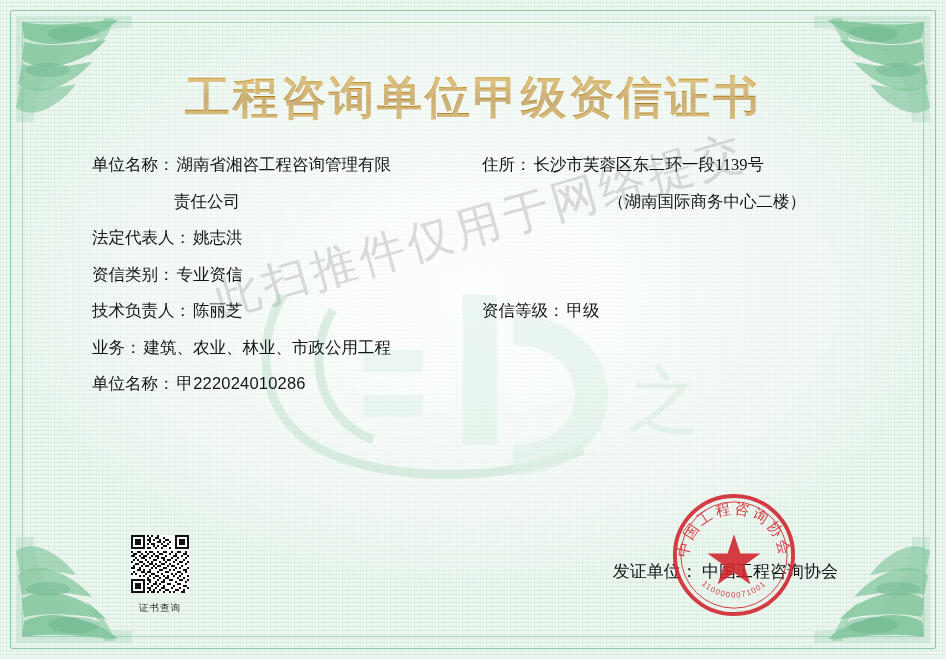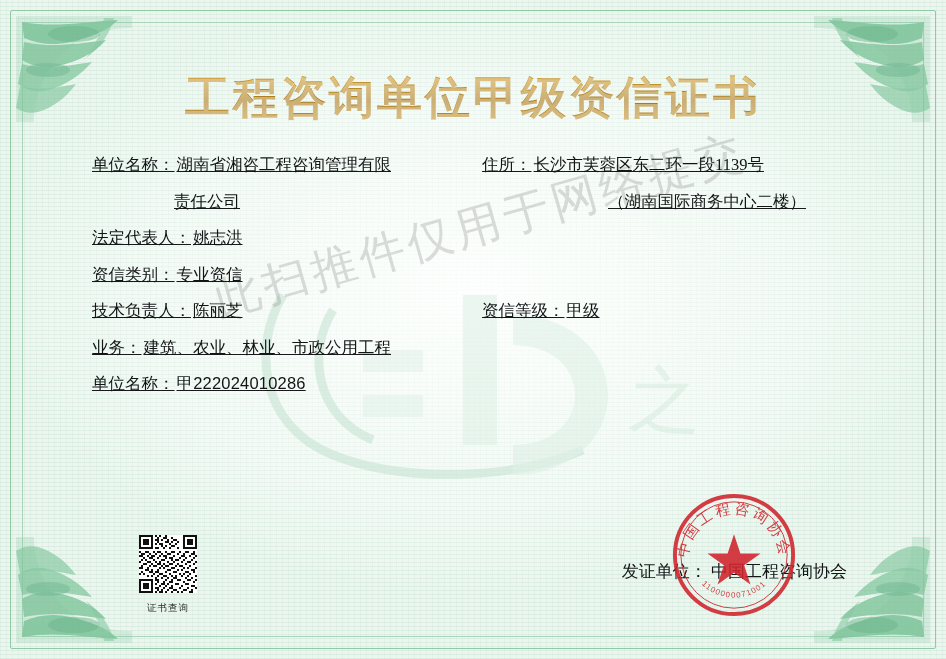--- a/index.html
+++ b/index.html
@@ -109,40 +109,39 @@
     top: 152px;
     width: 770px;
     color: #16181a;
     font-size: 16.5px;
     line-height: 1.55;
   }
   .row {
     display: flex;
     align-items: flex-start;
     margin-bottom: 11px;
-    text-decoration: underline;
   }
   .col-left { width: 390px; display: flex; align-items: flex-start; }
   .col-right { flex: 1; display: flex; align-items: flex-start; }
   .lbl {
     white-space: nowrap;
     color: #121416;
   }
   .val {
     color: #121416;
     margin-left: 2px;
   }
   .val.num { font-family: "Liberation Sans", sans-serif; letter-spacing: 0.2px; }
   .indent-unit { padding-left: 80px; text-align: center; }
   .indent-addr { padding-left: 44px; }
 
   
   .qr-wrap {
     position: absolute;
-    left: 136px;
+    left: 128px;
     bottom: 44px;
     text-align: center;
     width: 64px;
     margin-top: 42px;
   }
   .qr {
     width: 58px;
     height: 58px;
     margin: 0 auto;
     background-color: #ffffff;
@@ -150,21 +149,21 @@
   .qr-label {
     margin-top: 5px;
     font-size: 9.5px;
     color: #2b2b2b;
     letter-spacing: 1px;
   }
 
   
   .issuer {
     position: absolute;
-    right: 99px;
+    right: 108px;
     bottom: 76px;
     font-size: 17px;
     color: #121416;
     white-space: nowrap;
   }
 
   
   .seal {
     position: absolute;
     right: 148px;

